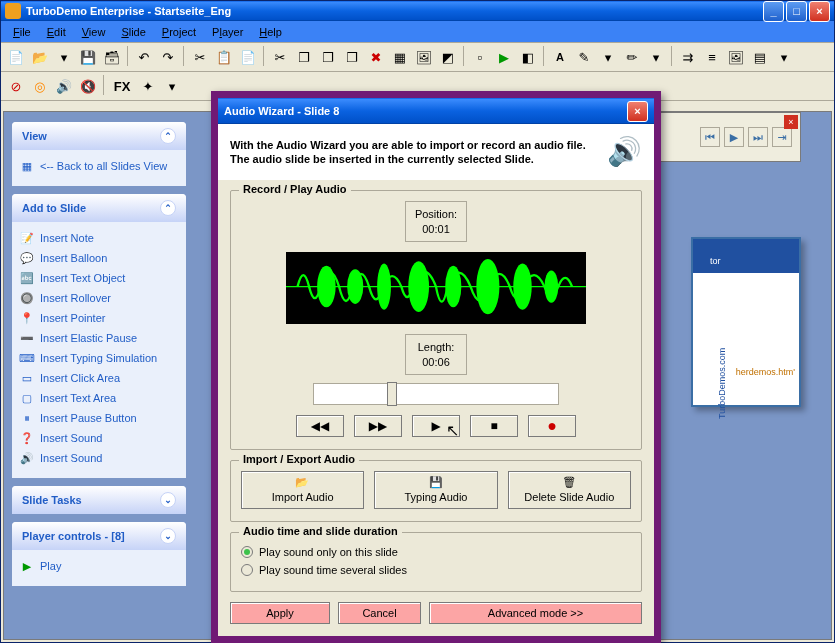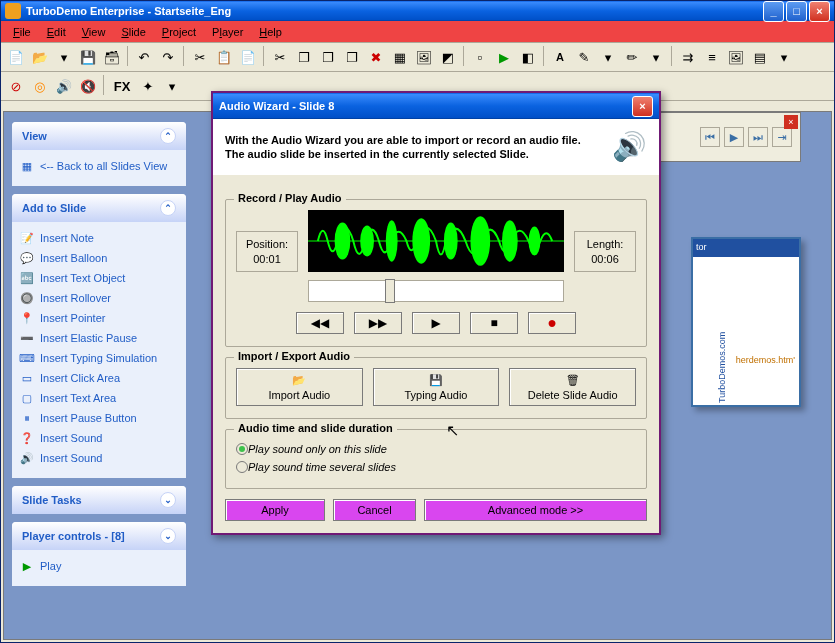--- a/index.html
+++ b/index.html
@@ -3,67 +3,67 @@
 <meta charset="utf-8">
 <style>
 * { box-sizing: border-box; margin: 0; padding: 0; font-family: Tahoma, Arial, sans-serif; font-size: 11px; }
 body { background: #fff; }
 .app { width: 835px; height: 643px; position: relative; background: #ece9d8; border: 1px solid #0a246a; }
 .titlebar { height: 20px; background: linear-gradient(to bottom, #0058e0 0%, #3a8bfd 5%, #0a62e0 50%, #0050c8 95%, #003890 100%); display:flex; align-items:center; padding: 0 4px; color:#fff; font-weight:bold; }
 .titlebar .tico { width:16px; height:16px; background:#f0a020; border-radius:3px; margin-right:5px; }
 .titlebar .sp { flex:1; }
 .winbtn { width:21px; height:21px; margin-left:2px; border:1px solid #fff; border-radius:3px; background:linear-gradient(#5d9cf3,#1e60cc); color:#fff; display:flex; align-items:center; justify-content:center; font-weight:bold; font-family:Arial; }
 .winbtn.close { background:linear-gradient(#f08070,#d03020); }
-.menubar { height:22px; background:#ef4444; display:flex; align-items:center; padding:0 4px; border-bottom:1px solid #aca899;}
+.menubar { height:22px; background:#3b82f6; display:flex; align-items:center; padding:0 4px; border-bottom:1px solid #aca899;}
 .menubar span { padding: 3px 8px; }
 .menubar span u { text-decoration: underline; }
 .toolbar { background:#ece9d8; padding:3px 4px; border-bottom:1px solid #aca899; display:flex; flex-wrap:wrap; gap:2px; }
 .tbtn { width:22px; height:22px; border:1px solid transparent; display:flex; align-items:center; justify-content:center; font-size:13px; }
 .sep { width:2px; height:20px; border-left:1px solid #aca899; margin:0 2px;}
 .workspace { position:absolute; top:110px; left:2px; right:2px; bottom:2px; background:#7b96c6; border:1px solid #7a7a7a; display:flex; }
 .sidepanel { width:190px; padding:10px 8px; display:flex; flex-direction:column; gap:8px; overflow:hidden; }
 .pgroup { background:#eaf0fb; border-radius:4px 4px 0 0; }
 .pghdr { background:linear-gradient(#fff,#c6d3f7); padding:6px 10px; border-radius:4px 4px 0 0; color:#215dc6; font-weight:bold; display:flex; justify-content:space-between; align-items:center; }
 .pghdr .chev { width:16px;height:16px;border-radius:50%;background:#fff;border:1px solid #c6d3f7;color:#215dc6;display:flex;align-items:center;justify-content:center;font-size:9px;}
 .pgbody { padding:6px 8px 10px 8px; }
 .pgitem { display:flex; align-items:center; gap:6px; padding:3px 0; color:#215dc6; cursor:pointer; }
 .pgitem .ic { width:14px; height:14px; display:flex;align-items:center;justify-content:center;font-size:11px;}
 .canvas { flex:1; position:relative; background:#7b96c6; }
 .thumb { position:absolute; right:30px; top:125px; width:110px; height:170px; background:#fff; border:2px solid #3a6ea5; box-shadow:4px 4px 6px rgba(0,0,0,0.3); }
-.thumb .bar{height:18px;background:#2050a0;color:#fff;font-size:9px;padding:3px;}
+.thumb .bar{height:30px;background:#2050a0;color:#fff;font-size:9px;padding:17px;}
 .thumb .txt{font-size:9px;color:#2050a0;padding:4px;transform:rotate(-90deg);transform-origin:left top;position:relative;top:150px;left:20px;white-space:nowrap;}
 .floatbar { position:absolute; right:30px; top:0px; width:220px; height:50px; background:#efedde; border:1px solid #7a7a7a; display:flex; align-items:center; justify-content:flex-end; padding:0 8px; gap:4px;}
 .floatbar .x{position:absolute;top:2px;right:2px;width:14px;height:14px;background:#d03020;color:#fff;display:flex;align-items:center;justify-content:center;font-size:9px;}
 .floatbar .b{width:20px;height:20px;border:1px solid #aca899;display:flex;align-items:center;justify-content:center;color:#3a6ea5;}
 
-.dialog { position:absolute; left:210px; top:90px; width:450px; background:#ece9d8; border:2px solid #701a75; box-shadow:3px 3px 8px rgba(0,0,0,0.4); z-index:10; }
+.dialog { position:absolute; left:210px; top:90px; width:450px; background:#ece9d8; border:7px solid #701a75; box-shadow:3px 3px 8px rgba(0,0,0,0.4); z-index:10; }
 .dlgtitle { height:26px; background: linear-gradient(to bottom, #0058e0 0%, #3a8bfd 5%, #0a62e0 50%, #0050c8 95%, #003890 100%); display:flex; align-items:center; padding:0 6px; color:#fff; font-weight:bold; }
 .dlgtitle .sp{flex:1;}
 .dlgtitle .cb{width:21px;height:21px;background:linear-gradient(#f08070,#d03020);border:1px solid #fff;border-radius:3px;color:#fff;display:flex;align-items:center;justify-content:center;font-weight:bold;}
 .dlginfo { background:#fff; padding:10px 12px; display:flex; gap:10px; align-items:center; font-weight:bold; font-size:11px; line-height:1.3; }
 .dlginfo .spk { font-size:28px; color:#f0c040; }
-.dlgbody { padding:24px 12px 12px 12px; }
+.dlgbody { padding:10px 12px 12px 12px; }
 .gbox { border:1px solid #aca899; border-radius:2px; padding:10px 10px 12px 10px; margin-bottom:10px; position:relative; }
 .gbox .glbl { position:absolute; top:-8px; left:8px; background:#ece9d8; padding:0 4px; font-weight:bold; }
-.audrow { display:flex; gap:10px; align-items:flex-end; }
+.audrow { display:flex; gap:10px; align-items:center;flex-direction:column; }
 .posbox { width:62px; border:1px solid #aca899; background:#ece9d8; display:flex;flex-direction:column;align-items:center;justify-content:center;font-size:10px; gap:3px;padding:6px 0;}
 .wave { flex:1; height:62px; background:#000; position:relative; overflow:hidden; }
 .wave svg { width:100%; height:100%; }
 .slider { height:22px; border:1px solid #aca899; background:#fff; position:relative; margin-top:8px; }
 .slider .thm { position:absolute; left:30%; top:-2px; width:10px; height:24px; background:#ece9d8; border:1px solid #7a7a7a; }
 .pbtns { display:flex; gap:10px; justify-content:center; margin-top:10px; }
 .pbtn { width:48px; height:22px; background:#ece9d8; border:1px solid #7a7a7a; box-shadow:inset 1px 1px #fff; display:flex; align-items:center; justify-content:center; font-size:12px; }
 .rec { color:#c00; font-size:16px; }
 .iobtns { display:flex; gap:10px; }
 .iobtn { flex:1; height:38px; background:#ece9d8; border:1px solid #7a7a7a; box-shadow:inset 1px 1px #fff; display:flex; flex-direction:column; align-items:center; justify-content:center; gap:2px; font-size:10px; }
-.radio { display:flex; align-items:center; padding:3px 0; font-size:11px;font-style:italic; }
+.radio { display:flex; align-items:center; gap:6px; padding:3px 0; font-size:11px; }
 .radio .r { width:12px;height:12px;border:1px solid #7a7a7a;border-radius:50%;display:flex;align-items:center;justify-content:center;}
 .radio .r.on::after{content:'';width:6px;height:6px;background:#3dc24b;border-radius:50%;}
 .dlgftr { display:flex; gap:8px; }
-.dbtn { height:22px; background:#d946ef; border:1px solid #7a7a7a; box-shadow:inset 1px 1px #fff; display:flex; align-items:center; justify-content:center; font-size:11px; }
+.dbtn { height:22px; background:#fca5a5; border:1px solid #7a7a7a; box-shadow:inset 1px 1px #fff; display:flex; align-items:center; justify-content:center; font-size:11px; }
 .cursor { position:absolute; left:445px; top:420px; z-index:20; font-size:16px; color:#000; pointer-events:none;}
 </style>
 </head>
 <body>
 
 <div class="app">
   <div class="titlebar">
     <div class="tico"></div>
     <span>TurboDemo Enterprise - Startseite_Eng</span>
     <div class="sp"></div>
@@ -230,21 +230,21 @@
     <div class="canvas">
       <div class="floatbar">
         <div class="x">×</div>
         <div class="b">⏮</div>
         <div class="b">▶</div>
         <div class="b">⏭</div>
         <div class="b">⇥</div>
       </div>
       <div class="thumb">
         <div class="bar">tor</div>
-        <div style="position:absolute;bottom:40px;right:4px;font-size:9px;color:#c07000;">herdemos.htm'</div>
+        <div style="position:absolute;bottom:28px;right:4px;font-size:9px;color:#c07000;">herdemos.htm'</div>
         <div class="txt">TurboDemos.com</div>
       </div>
     </div>
   </div>
 
   <div class="dialog">
     <div class="dlgtitle">
       <span>Audio Wizard - Slide 8</span>
       <div class="sp"></div>
       <div class="cb">×</div>

